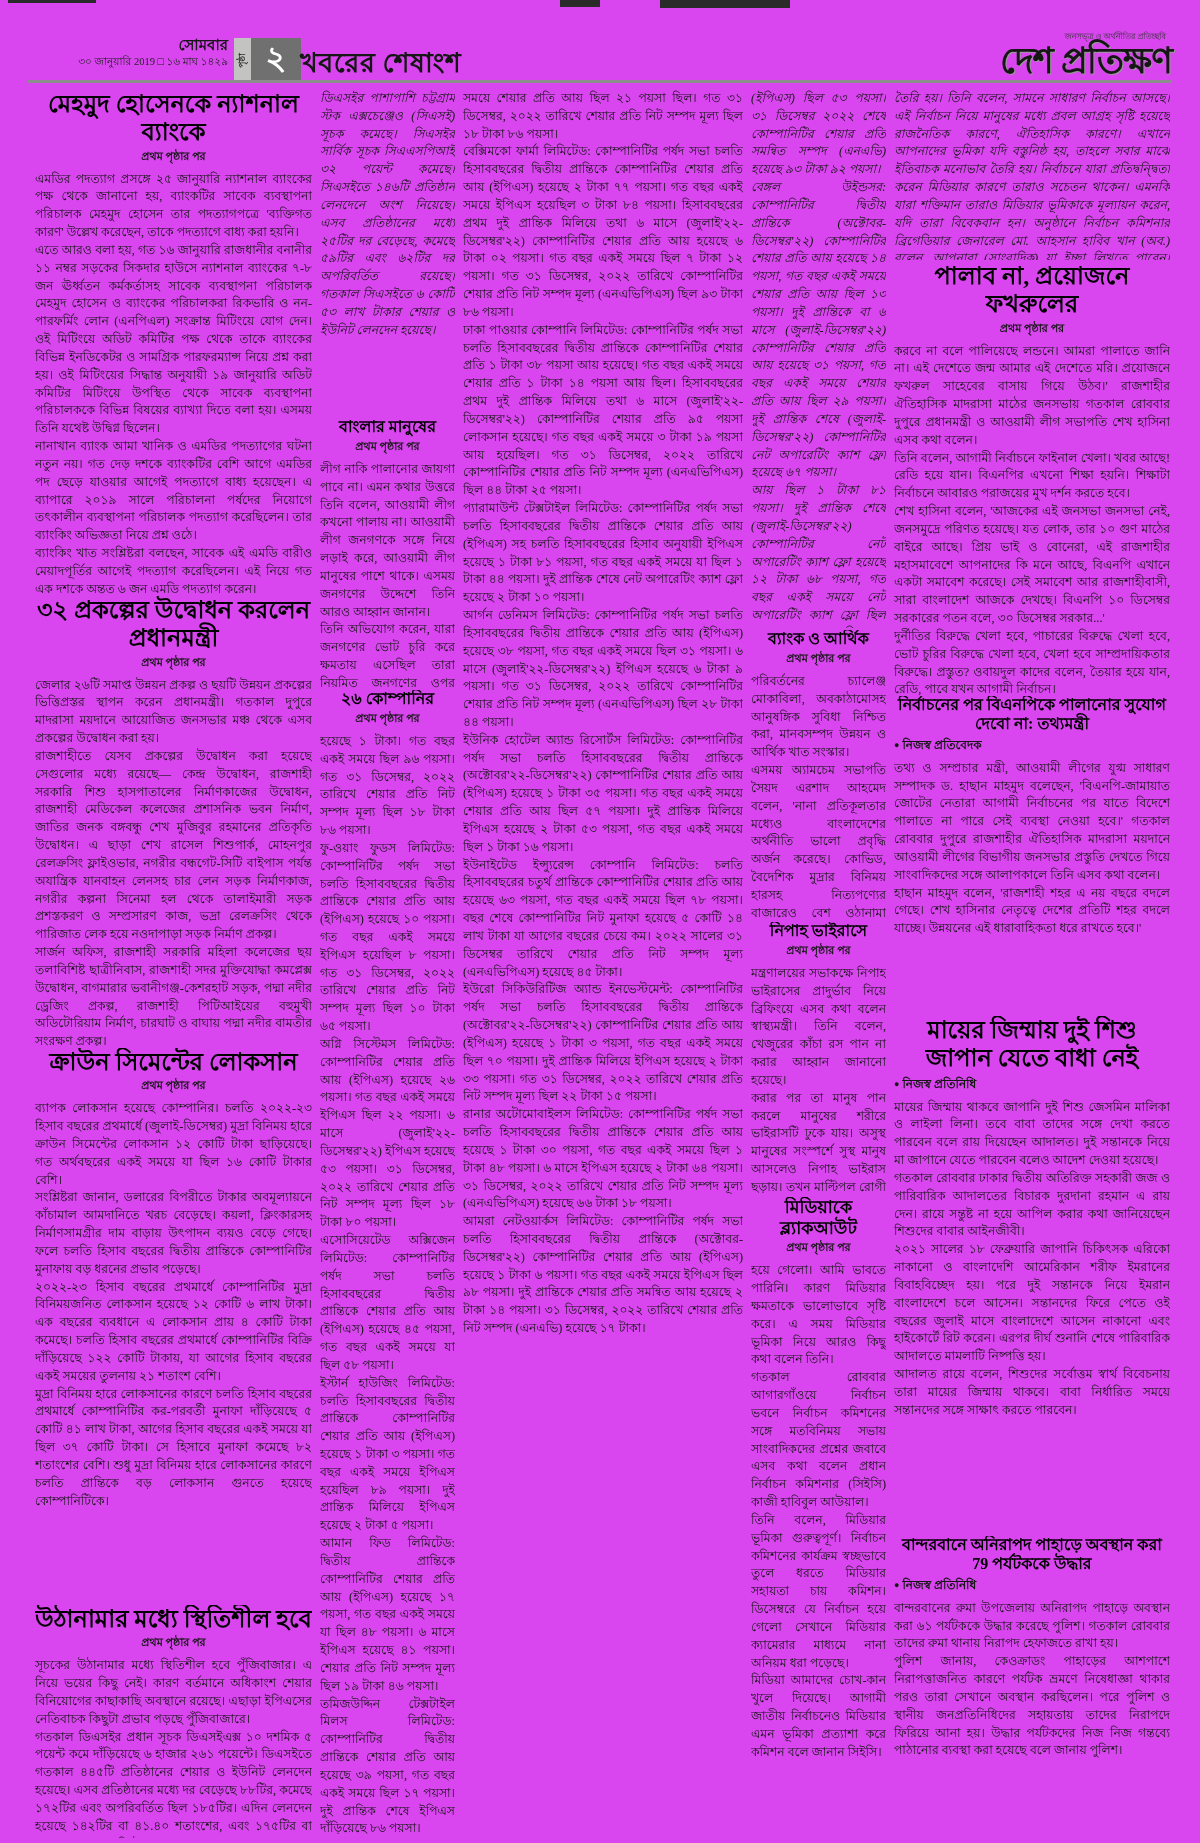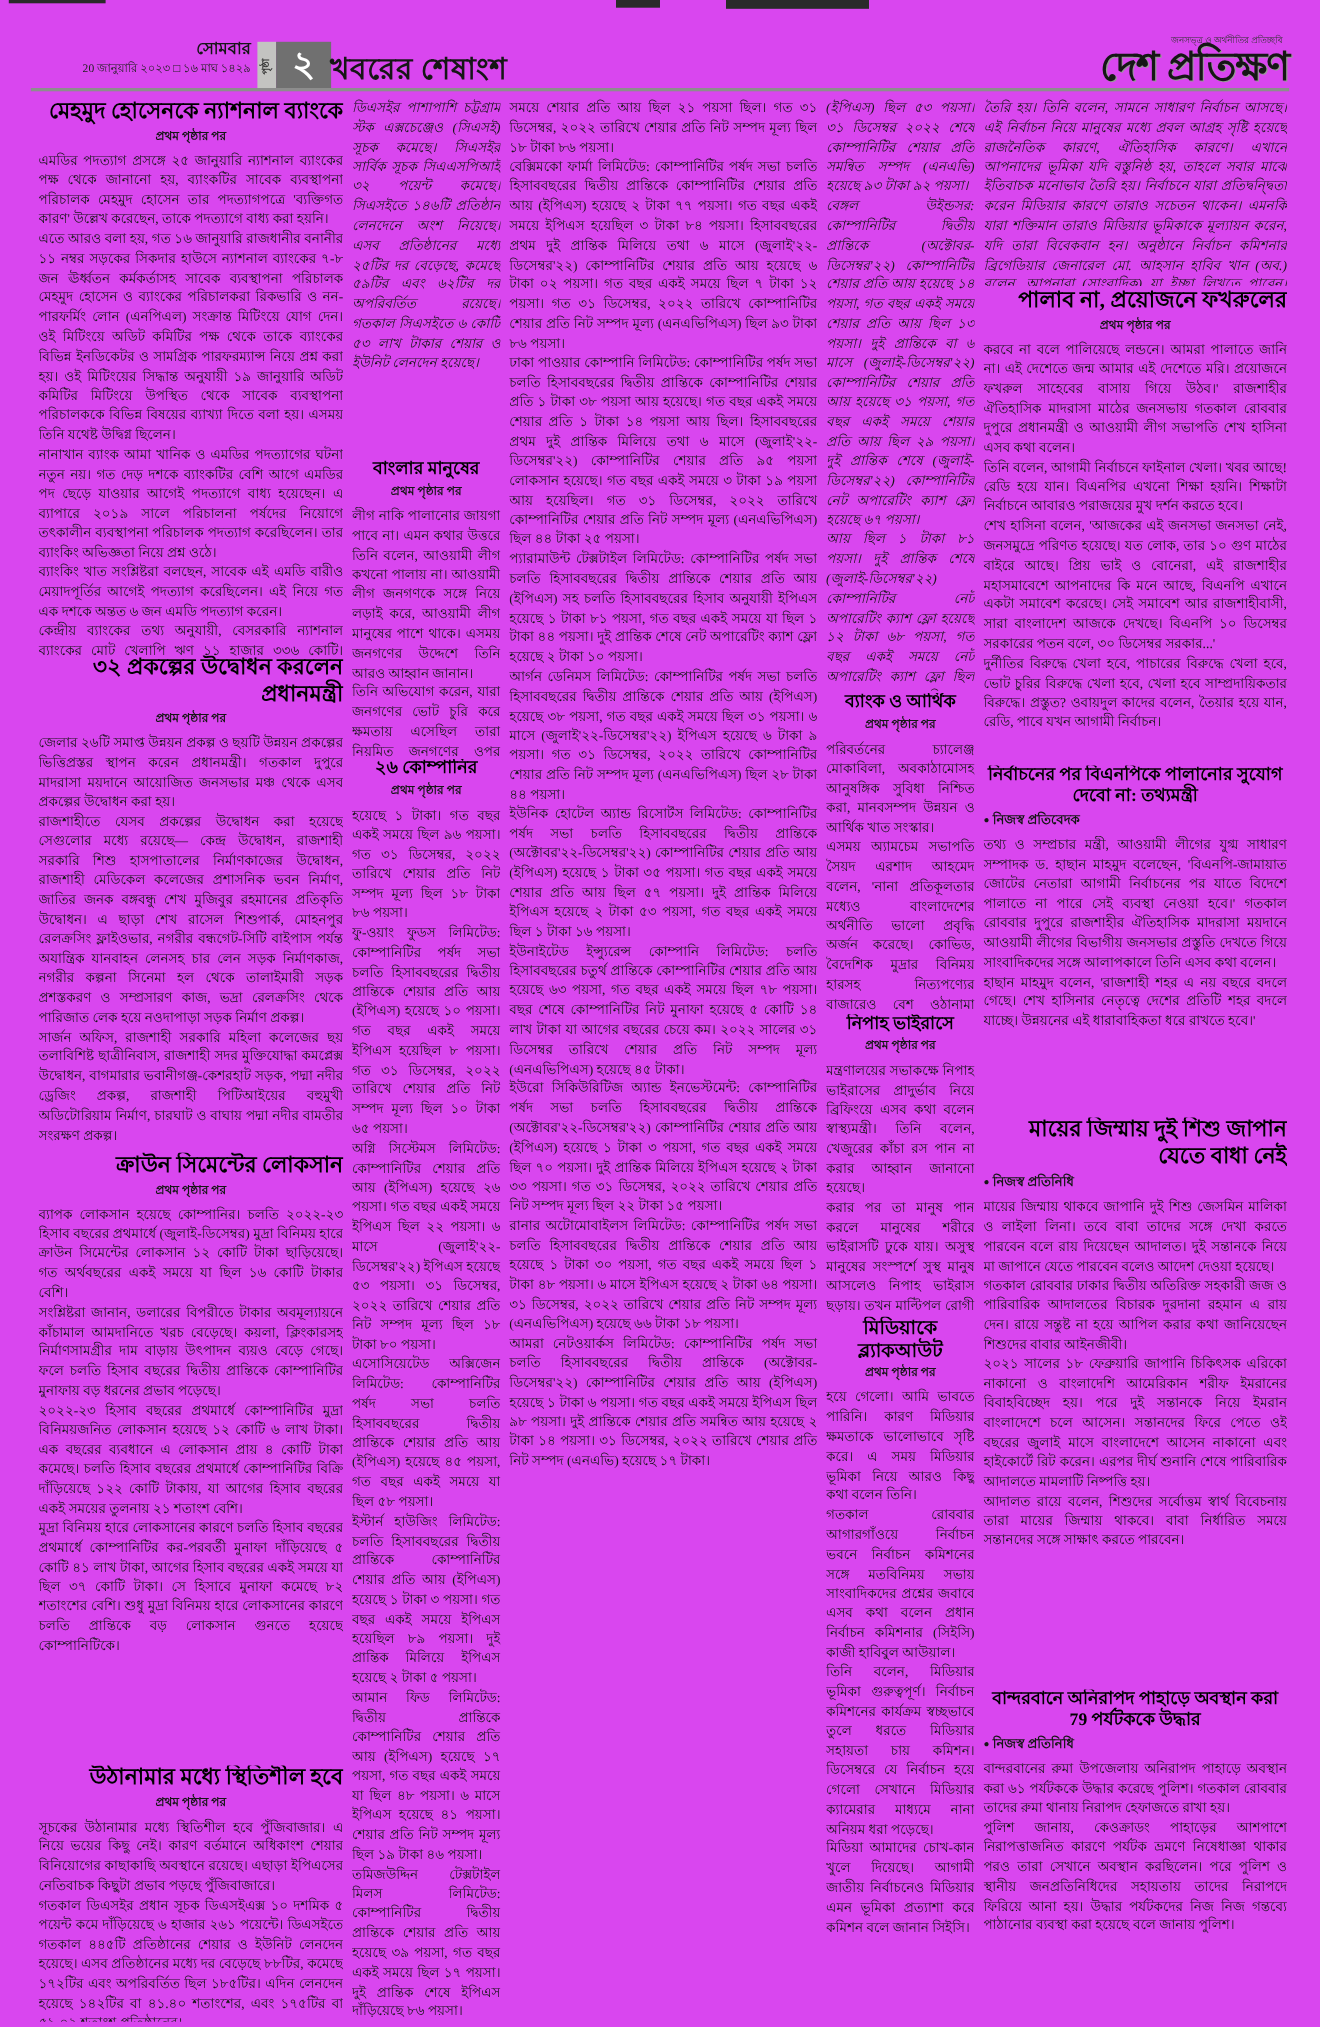--- a/index.html
+++ b/index.html
@@ -24,42 +24,42 @@
   .hrule{position:absolute;top:80px;left:28px;width:1144px;height:3px;background:#8d8d8d;}
   
   .col{position:absolute;top:90px;height:1748px;overflow:hidden;}
   #col1{left:35px;width:277px;}
   #col2{left:320px;width:135px;}
   #col3{left:463px;width:280px;}
   #col4{left:751px;width:135px;}
   #col5{left:894px;width:276px;}
   .article{overflow:hidden;}
   .hl{margin:0 0 1px 0;font-weight:bold;text-align:center;line-height:1.18;color:#000;}
-  .h-lg{font-size:20px;text-align:right;}
+  .h-lg{font-size:24px;}
   .h-md{font-size:16px;}
   .h-sm{font-size:17.5px;}
   .cont{font-size:11px;font-weight:bold;text-align:center;margin:0 0 4px 0;}
   .byline{font-size:12px;font-weight:bold;margin:2px 0 4px 0;}
   .bdot{font-size:9px;vertical-align:1px;}
   .body{font-size:12.3px;line-height:1.45;text-align:justify;white-space:pre-line;
         overflow:hidden;}
   .lead{margin-bottom:2px;font-style:italic;}
 </style>
 </head>
 <body>
 
 <div class="page">
 
   <div class="mark" style="left:8px;top:0;width:88px;height:3px;"></div>
   <div class="mark" style="left:560px;top:0;width:40px;height:7px;"></div>
   <div class="mark" style="left:660px;top:0;width:130px;height:8px;"></div>
 
   <div class="dateblock">
     <div class="weekday">সোমবার</div>
-    <div class="dateline">20 জানুয়ারি ২০২৩ □ ১৬ মাঘ ১৪২৯</div>
+    <div class="dateline">৩০ জানুয়ারি 2019 □ ১৬ মাঘ ১৪২৯</div>
   </div>
   <div class="pagebox">
     <div class="pstrip">
       <span class="vlabel">পৃষ্ঠা</span>
     </div>
     <div class="pnum">২</div>
   </div>
   <div class="sectitle">খবরের শেষাংশ</div>
   <div class="masthead">
     <div class="tagline">জনসভ্ত্র ও অর্থনীতির প্রতিচ্ছবি</div>

